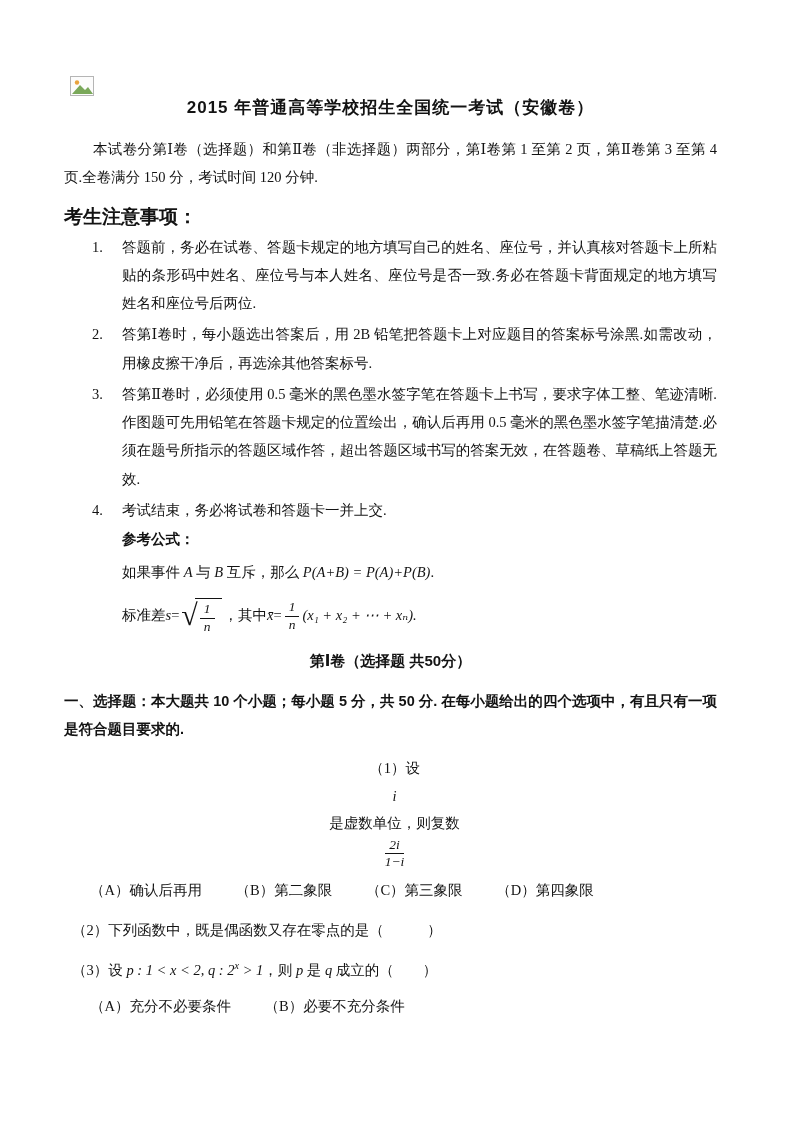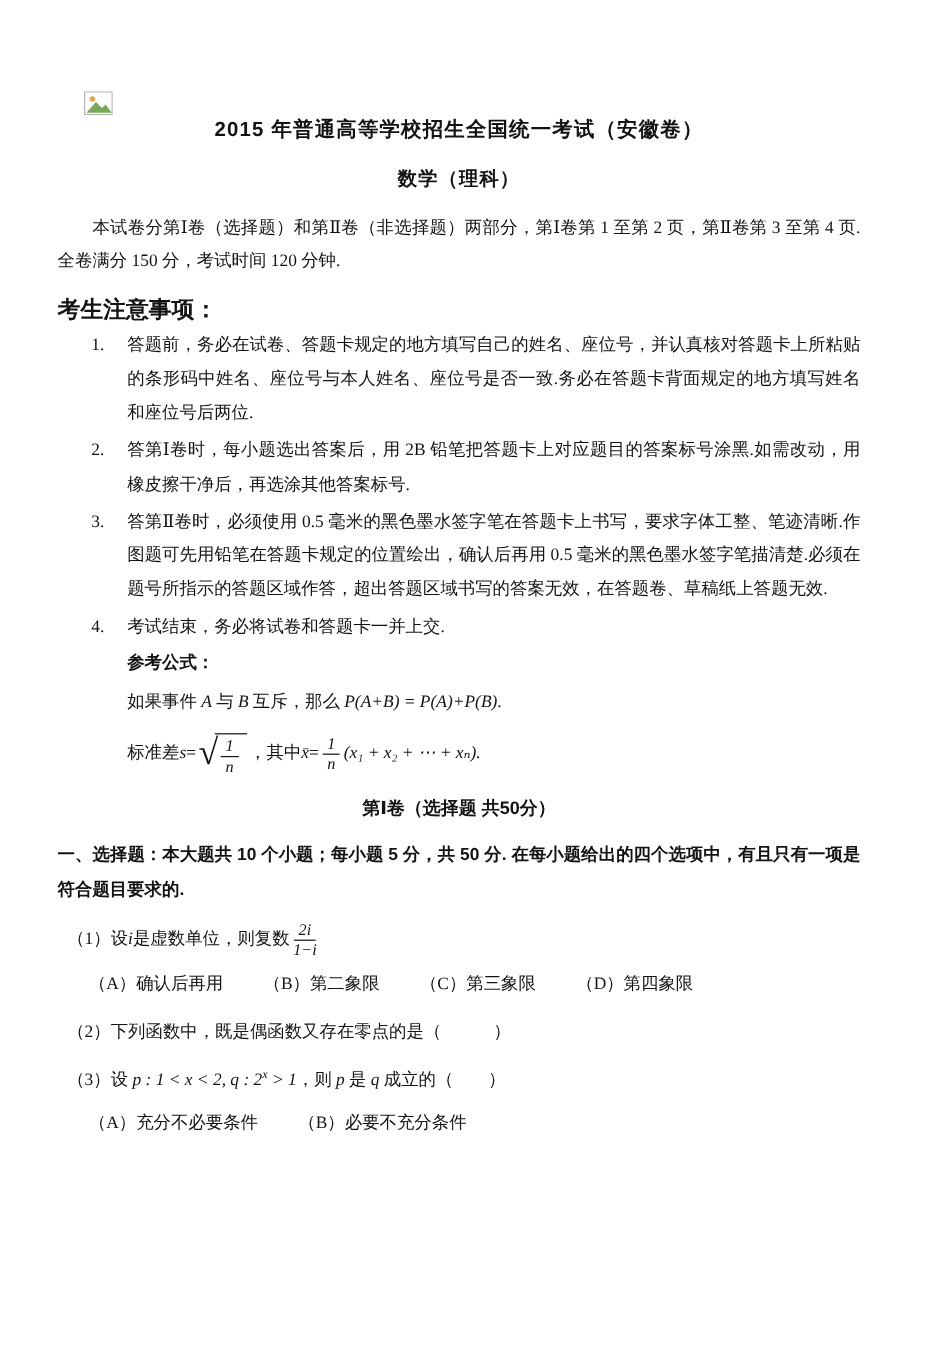--- a/index.html
+++ b/index.html
@@ -2,21 +2,21 @@
 <html><head>
 <meta charset="utf-8">
 <style>
   * { margin:0; padding:0; box-sizing:border-box; }
   html,body { background:#ffffff; }
   body {
     width:793px; height:1122px; position:relative;
     font-family:"Liberation Serif","DejaVu Serif",serif;
     color:#131313;
   }
-  .page { position:relative; width:793px; height:1122px; padding:70px 76px 0 48px; overflow:hidden; }
+  .page { position:relative; width:793px; height:1122px; padding:70px 76px 0 64px; overflow:hidden; }
 
   .corner-icon { position:absolute; left:70px; top:76px; width:24px; height:20px; }
 
   .hei { font-family:"Liberation Sans","DejaVu Sans",sans-serif; }
 
   .title { font-size:17px; font-weight:bold; text-align:center; margin-top:26px; letter-spacing:1px; }
   .subject { font-size:16px; font-weight:bold; text-align:center; margin-top:20px; letter-spacing:1px; }
 
   .intro { margin-top:16px; font-size:14.5px; line-height:1.95; text-indent:2em; text-align:justify; }
 
@@ -36,21 +36,21 @@
   .frac .fnum { border-bottom:1px solid #131313; padding:0 4px 1px 4px; }
   .frac .fden { padding-top:1px; }
 
   .sqrt { display:inline-flex; align-items:stretch; vertical-align:middle; margin:0 2px; }
   .radical-sign { font-size:30px; line-height:1; font-style:normal; align-self:center; transform:translateY(-1px); }
   .radicand { border-top:1.3px solid #131313; display:inline-flex; align-items:center; padding:3px 4px 0 2px; margin-left:-3px; }
 
   .section-title { margin-top:18px; text-align:center; font-size:15px; font-weight:bold; }
   .instructions { margin-top:16px; font-size:14.5px; font-weight:bold; line-height:1.95; text-align:justify; }
 
-  .question { margin-top:12px; margin-left:8px; font-size:14.5px; line-height:1.9; display:flex; align-items:center; flex-wrap:wrap; }
+  .question { margin-top:12px; margin-left:8px; font-size:14.5px; line-height:1.9; display:flex; align-items:center; flex-wrap:wrap;flex-direction:column; }
   .question.plainline { display:block; }
   .options { margin-top:8px; margin-left:26px; font-size:14.5px; line-height:1.9; }
   .option { margin-right:30px; white-space:nowrap; }
   .option:last-child { margin-right:0; }
 
   sup { font-size:0.7em; }
 
   .footer { position:absolute; left:0; top:1052px; width:100%; text-align:center; font-size:12.5px; color:#222; }
   .footer .sep { font-weight:bold; margin:0 7px; color:#444; }
 </style>
@@ -61,21 +61,20 @@
 
   <div class="corner-icon">
     <svg width="24" height="20" viewBox="0 0 24 20">
       <rect x="0.5" y="0.5" width="23" height="19" fill="#fcfcfc" stroke="#b5b5b5"></rect>
       <circle cx="7" cy="6.5" r="2.2" fill="#e8a33d"></circle>
       <path d="M2 18 L10 9 L15 14 L18 11 L23 18 Z" fill="#7aa85a"></path>
     </svg>
   </div>
 
   <h1 class="title hei">2015 年普通高等学校招生全国统一考试（安徽卷）</h1>
-  <h2 class="subject hei">数学（理科）</h2>
 
   <p class="intro">本试卷分第Ⅰ卷（选择题）和第Ⅱ卷（非选择题）两部分，第Ⅰ卷第 1 至第 2 页，第Ⅱ卷第 3 至第 4 页.全卷满分 150 分，考试时间 120 分钟.</p>
 
   <p class="notice-heading hei">考生注意事项：</p>
 
   <div class="notice-list">
     <div class="notice-item">
       <span class="notice-num">1.</span>
       <span class="notice-text">答题前，务必在试卷、答题卡规定的地方填写自己的姓名、座位号，并认真核对答题卡上所粘贴的条形码中姓名、座位号与本人姓名、座位号是否一致.务必在答题卡背面规定的地方填写姓名和座位号后两位.</span>
     </div>

